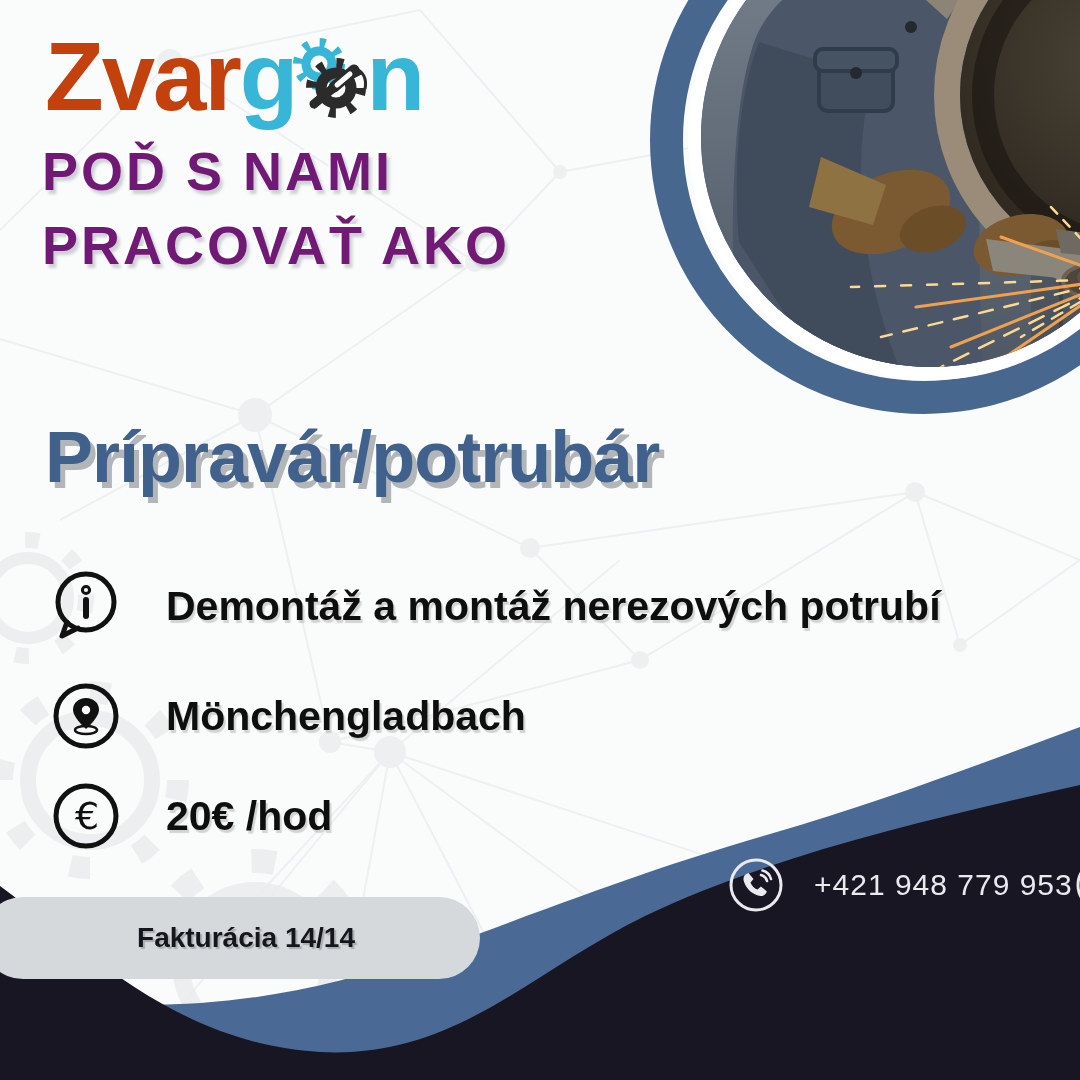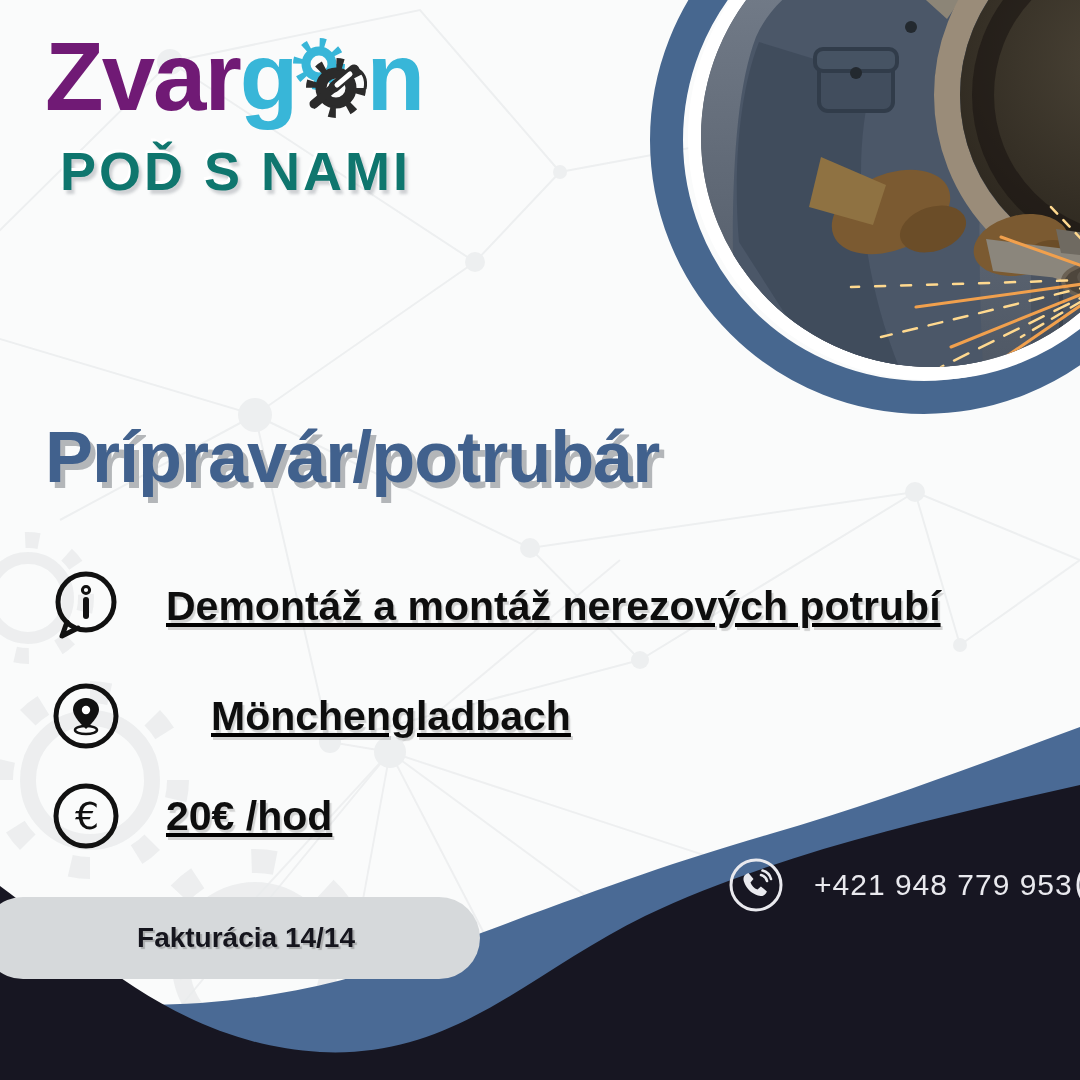--- a/index.html
+++ b/index.html
@@ -11,38 +11,38 @@
   .abs{position:absolute;}
 
   
   #bg-pattern{left:0;top:0;z-index:0;}
 
   
   #waves{left:0;top:0;z-index:1;}
 
   
   .logo{left:45px;top:22px;z-index:3;font-size:96px;font-weight:800;letter-spacing:-2px;line-height:110px;white-space:nowrap;}
-  .logo .blk{color:#701a75;}
+  .logo .blk{color:#c2410c;}
   .logo .teal{color:#38b6d8;}
   .logo svg{vertical-align:-10px;margin:0 -4px;}
 
   
-  .tagline{left:60px;top:134px;z-index:2;font-size:54px;font-weight:800;letter-spacing:3px;line-height:74px;color:#0f766e;
+  .tagline{left:42px;top:134px;z-index:2;font-size:54px;font-weight:800;letter-spacing:3px;line-height:74px;color:#701a75;
     text-shadow:-2px -3px 0 #ffffff, 3px 4px 3px rgba(140,146,152,.40);}
 
   
   .photo-ring{left:650px;top:-134px;width:482px;height:482px;border:33px solid #47678f;border-radius:50%;z-index:2;background:transparent;}
   .photo-circle{left:688px;top:-106px;width:460px;height:460px;border:13px solid #ffffff;border-radius:50%;overflow:hidden;z-index:3;background:#5a6370;}
 
   
   .headline{left:45px;top:416px;z-index:2;font-size:72px;font-weight:800;letter-spacing:-1px;color:#41618d;
     text-shadow:5px 6px 0 #b3b6b9;white-space:nowrap;}
 
   
-  .detail-row{left:52px;z-index:2;display:flex;align-items:center;text-decoration:underline;}
+  .detail-row{left:52px;z-index:2;display:flex;align-items:center;}
   .detail-row .txt{margin-left:46px;font-size:41px;font-weight:800;color:#0e0e0e;text-shadow:2px 3px 1px rgba(120,120,120,.30);white-space:nowrap;}
 
   
   .badge{left:-18px;top:897px;width:498px;height:82px;border-radius:42px;background:#d6d9db;z-index:4;
     display:flex;align-items:center;justify-content:center;padding-left:30px;box-sizing:border-box;}
   .badge .txt{font-size:28px;font-weight:800;color:#15151d;text-shadow:2px 2px 1px rgba(90,90,90,.35);white-space:nowrap;}
 
   
   .contact{left:728px;top:858px;z-index:3;display:flex;flex-direction:row;gap:2px;}
   .contact-row{display:flex;align-items:center;height:54px;}
@@ -115,20 +115,21 @@
       </g>
       <line x1="22" y1="70" x2="46" y2="50" stroke="#2b2b2b" stroke-width="9" stroke-linecap="round"></line>
       <line x1="42" y1="53" x2="62" y2="36" stroke="#2b2b2b" stroke-width="11" stroke-linecap="round"></line>
       <line x1="45" y1="51" x2="58" y2="40" stroke="#ffffff" stroke-width="5" stroke-linecap="round"></line>
       <path d="M63,34 Q76,40 73,55" stroke="#2b2b2b" stroke-width="3" fill="none"></path>
   </svg><span class="teal">n</span>
 </div>
 
 <div class="abs tagline">
   <div>POĎ S NAMI</div>
+  <div>PRACOVAŤ AKO</div>
 </div>
 
 <div class="abs photo-ring"></div>
 <div class="abs photo-circle">
   <svg width="460" height="460" viewBox="0 0 460 460">
     <defs>
       <linearGradient id="wall" x1="0" y1="0" x2="0" y2="1">
         <stop offset="0" stop-color="#79828f"></stop>
           <stop offset="1" stop-color="#4f5865"></stop>
       </linearGradient>
@@ -206,21 +207,21 @@
 <div class="abs detail-row" style="top:570px;">
   <svg width="68" height="72" viewBox="0 0 68 72">
     <circle cx="34" cy="32" r="28" fill="none" stroke="#111" stroke-width="5"></circle>
     <path d="M15,52 L10,66 L26,58" fill="none" stroke="#111" stroke-width="5" stroke-linejoin="round" stroke-linecap="round"></path>
     <circle cx="34" cy="20" r="3.6" fill="none" stroke="#111" stroke-width="3"></circle>
     <line x1="34" y1="30" x2="34" y2="46" stroke="#111" stroke-width="6" stroke-linecap="round"></line>
   </svg>
   <span class="txt">Demontáž a montáž nerezových potrubí</span>
 </div>
 
-<div class="abs detail-row" style="top:680px;gap:45px;">
+<div class="abs detail-row" style="top:680px;">
   <svg width="68" height="72" viewBox="0 0 68 72">
     <circle cx="34" cy="36" r="30" fill="none" stroke="#111" stroke-width="5"></circle>
     <ellipse cx="34" cy="50" rx="11" ry="4" fill="none" stroke="#111" stroke-width="2.5"></ellipse>
     <path d="M34,18 c-7.5,0 -13,5.2 -13,11.6 c0,8.4 13,19.4 13,19.4 c0,0 13,-11 13,-19.4 c0,-6.4 -5.5,-11.6 -13,-11.6 z" fill="#111"></path>
     <circle cx="34" cy="30" r="4.2" fill="#fff"></circle>
   </svg>
   <span class="txt">Mönchengladbach</span>
 </div>
 
 <div class="abs detail-row" style="top:780px;">

